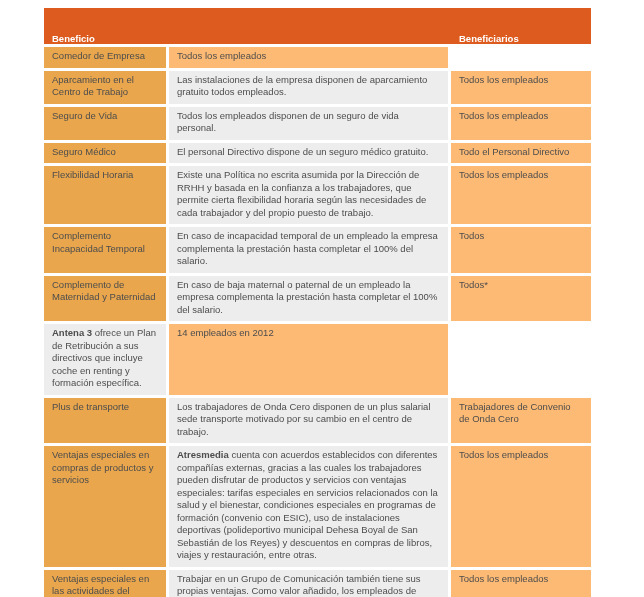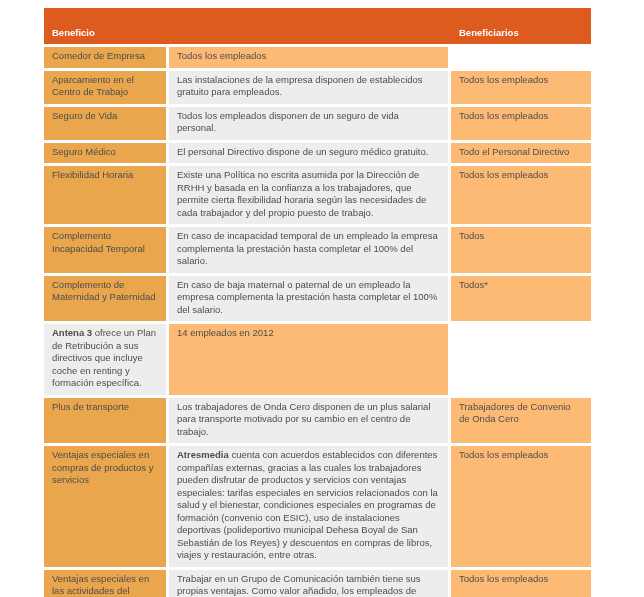--- a/index.html
+++ b/index.html
@@ -11,21 +11,21 @@
   }
   .page { padding: 8px 0 0 44px; }
   .benefits-table { width: 547px; }
 
   .thead {
     background: #dd5b1e;
     height: 36px;
     display: flex;
     align-items: flex-end;
     box-sizing: border-box;
-    padding-bottom: 6px;
+    padding-bottom: 0;
   }
   .th {
     color: #ffffff;
     font-weight: bold;
     font-size: 9.5px;
     line-height: 11px;
     box-sizing: border-box;
     padding-left: 8px;
   }
   .th1 { flex: 0 0 407px; }
@@ -57,21 +57,21 @@
       <div class="th th1">Beneficio</div>
       <div class="th th2">Beneficiarios</div>
     </div>
     <div class="tbody">
         <div class="row">
           <div class="cell c1">Comedor de Empresa</div>
           <div class="cell c3">Todos los empleados</div>
         </div>
         <div class="row">
           <div class="cell c1">Aparcamiento en el Centro de Trabajo</div>
-          <div class="cell c2"><span>Las instalaciones de la empresa disponen de establecidos gratuito para empleados.</span></div>
+          <div class="cell c2"><span>Las instalaciones de la empresa disponen de aparcamiento gratuito todos empleados.</span></div>
           <div class="cell c3">Todos los empleados</div>
         </div>
         <div class="row">
           <div class="cell c1">Seguro de Vida</div>
           <div class="cell c2"><span>Todos los empleados disponen de un seguro de vida personal.</span></div>
           <div class="cell c3">Todos los empleados</div>
         </div>
         <div class="row">
           <div class="cell c1">Seguro Médico</div>
           <div class="cell c2"><span>El personal Directivo dispone de un seguro médico gratuito.</span></div>
@@ -91,21 +91,21 @@
           <div class="cell c1">Complemento de Maternidad y Paternidad</div>
           <div class="cell c2"><span>En caso de baja maternal o paternal de un empleado la empresa complementa la prestación hasta completar el 100% del salario.</span></div>
           <div class="cell c3">Todos*</div>
         </div>
         <div class="row">
           <div class="cell c2"><b>Antena 3</b><span> ofrece un Plan de Retribución a sus directivos que incluye coche en renting y formación específica.</span></div>
           <div class="cell c3">14 empleados en 2012</div>
         </div>
         <div class="row">
           <div class="cell c1">Plus de transporte</div>
-          <div class="cell c2"><span>Los trabajadores de Onda Cero disponen de un plus salarial para transporte motivado por su cambio en el centro de trabajo.</span></div>
+          <div class="cell c2"><span>Los trabajadores de Onda Cero disponen de un plus salarial sede transporte motivado por su cambio en el centro de trabajo.</span></div>
           <div class="cell c3">Trabajadores de Convenio de Onda Cero</div>
         </div>
         <div class="row">
           <div class="cell c1">Ventajas especiales en compras de productos y servicios</div>
           <div class="cell c2"><b>Atresmedia</b><span> cuenta con acuerdos establecidos con diferentes compañías externas, gracias a las cuales los trabajadores pueden disfrutar de productos y servicios con ventajas especiales: tarifas especiales en servicios relacionados con la salud y el bienestar, condiciones especiales en programas de formación (convenio con ESIC), uso de instalaciones deportivas (polideportivo municipal Dehesa Boyal de San Sebastián de los Reyes) y descuentos en compras de libros, viajes y restauración, entre otras.</span></div>
           <div class="cell c3">Todos los empleados</div>
         </div>
         <div class="row">
           <div class="cell c1">Ventajas especiales en las actividades del Grupo</div>
           <div class="cell c2"><span>Trabajar en un Grupo de Comunicación también tiene sus propias ventajas. Como valor añadido, los empleados de </span></div>

